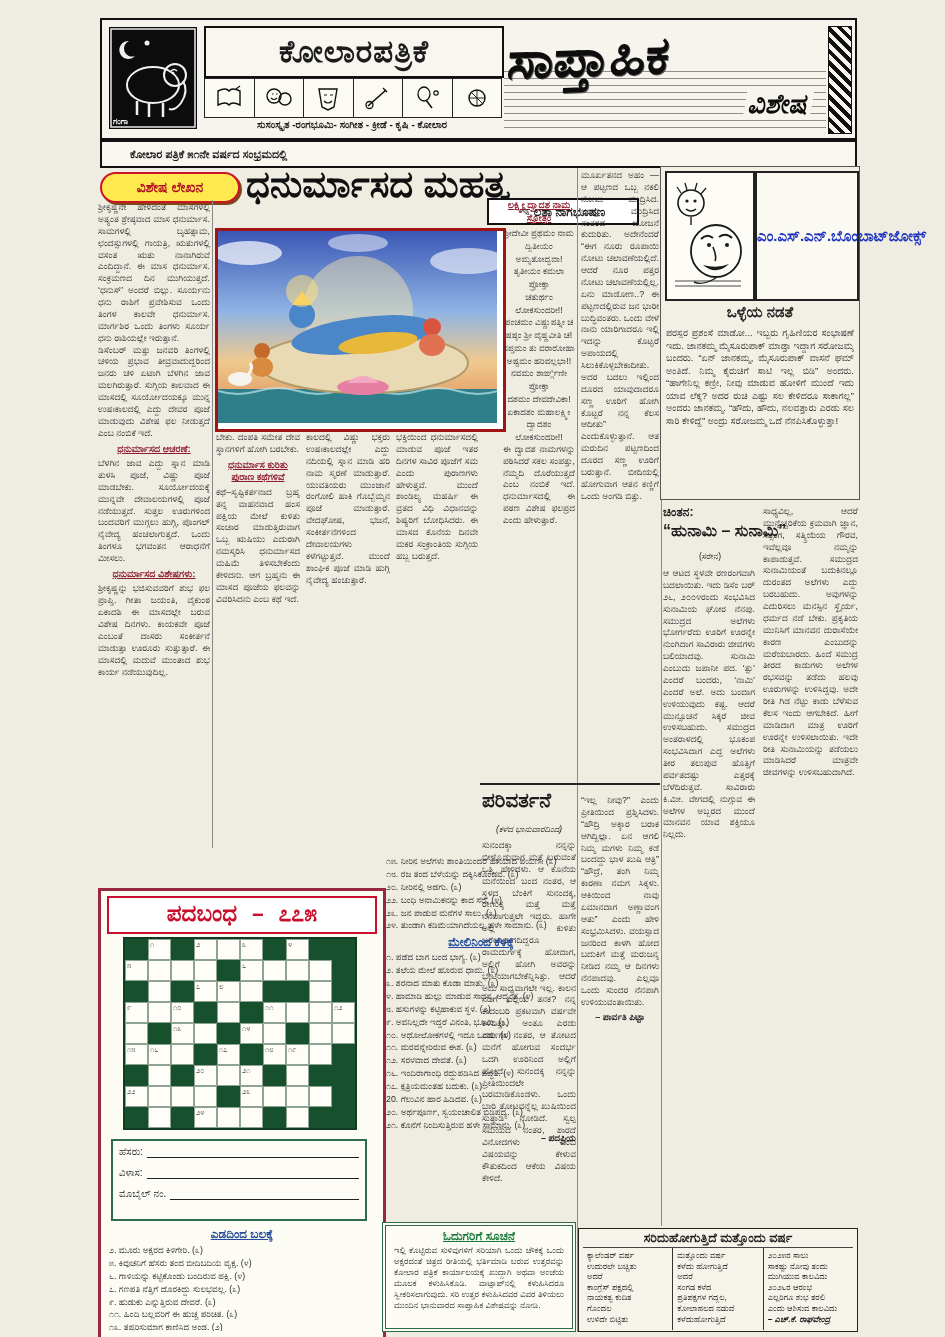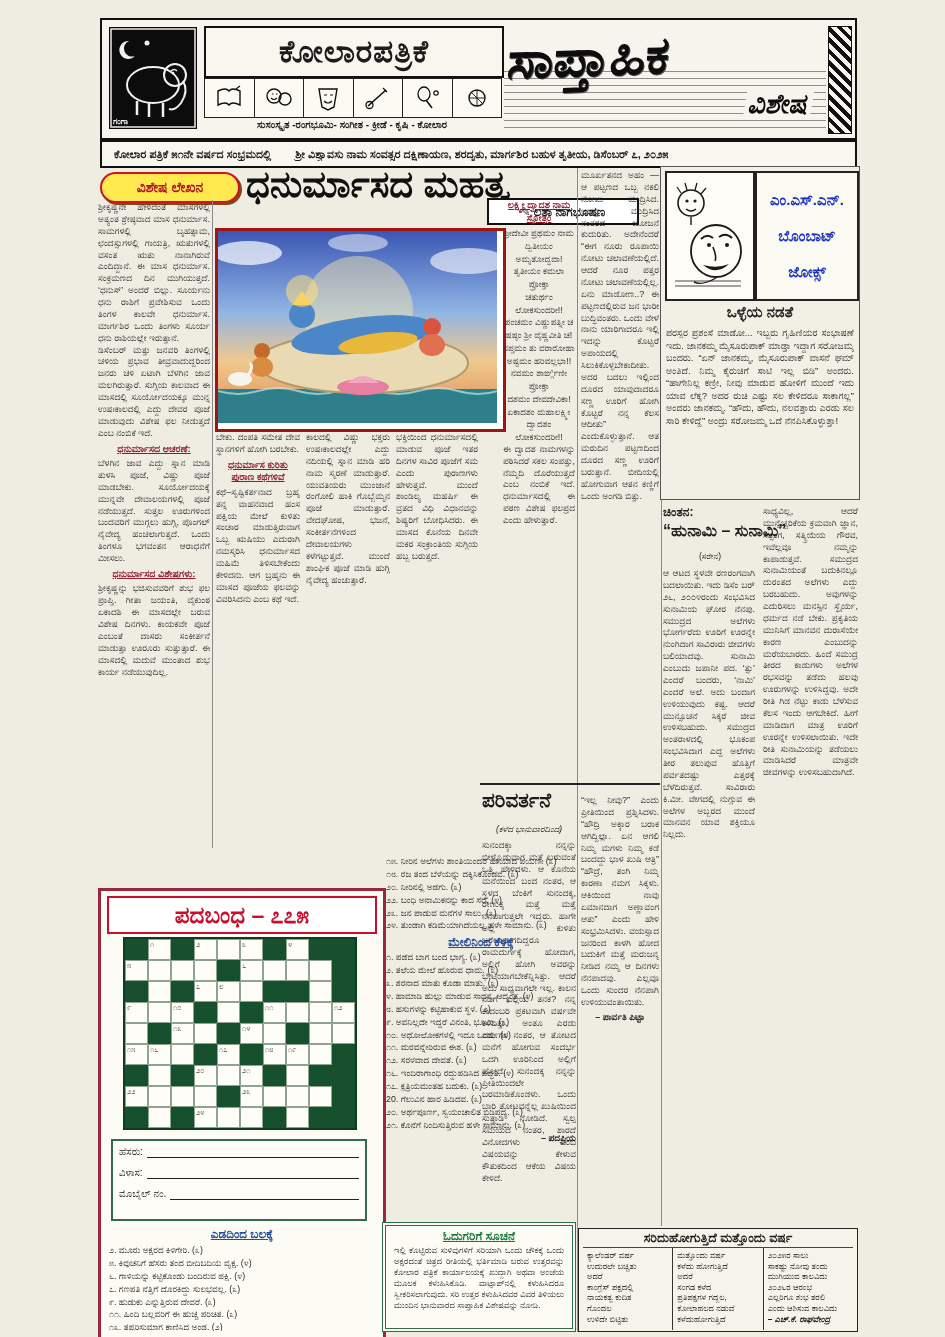--- a/index.html
+++ b/index.html
@@ -20,21 +20,21 @@
   .logo-lines{position:absolute;left:0;top:48px;width:100%;height:60px;
               background:repeating-linear-gradient(#3a3a3a 0 1px,transparent 1px 7px);opacity:.55;}
   .logo-l1{position:absolute;left:4px;top:2px;width:100%;font-size:52px;font-weight:900;
            transform:skewX(-6deg) rotate(-2deg);color:#0d0d0d;text-shadow:1px 1px 0 #555;}
   .logo-l2{position:absolute;right:14px;top:66px;font-size:27px;font-weight:900;
            transform:skewX(-10deg);color:#0d0d0d;background:#f6f4ec;padding:0 4px;}
   .mast-deco{left:726px;top:6px;width:22px;height:106px;
              background:repeating-linear-gradient(45deg,#111 0 4px,#f6f4ec 4px 8px);border:1px solid #111;}
   .dateline{left:100px;top:140px;width:753px;height:24px;border:2px solid #111;background:#f8f6ef;
             display:flex;align-items:center;font-size:11px;font-weight:bold;}
-  .dateline span{padding:0 12px;white-space:nowrap;overflow:hidden;}
+  .dateline span{padding:0 28px;white-space:nowrap;overflow:hidden;}
   
   .badge{left:100px;top:172px;width:136px;height:27px;border:2px solid #cf1326;border-radius:16px;
          background:#ffe94f;color:#b01020;font-weight:900;font-size:14px;display:flex;align-items:center;
          justify-content:center;box-shadow:2px 2px 0 #7b4a18;}
   .headline{left:246px;top:164px;width:332px;height:52px;font-size:37px;font-weight:900;color:#101010;
             white-space:nowrap;overflow:hidden;}
   .byline{left:487px;top:198px;width:148px;height:23px;border:2px solid #111;background:#fff;
           display:flex;align-items:center;justify-content:center;font-size:12px;font-weight:bold;gap:3px;}
   .photo{left:215px;top:228px;width:285px;height:198px;border:3px solid #a01414;background:#fff;
          box-shadow:inset 0 0 0 2px #fff;}
@@ -45,31 +45,31 @@
   .vrule{position:absolute;width:1px;background:#8a8a8a;}
   .hrule{position:absolute;height:2px;background:#222;}
   
   .story-title{left:482px;top:789px;width:180px;font-size:20px;font-weight:900;}
   .story-sub{font-size:8.5px;text-align:center;font-style:italic;}
   .story-author{text-align:center;font-weight:bold;font-size:9px;margin-top:3px;}
   
   .joke-wrap{left:660px;top:166px;width:198px;height:332px;border:1px solid #555;background:#f2efe5;}
   .cartoon{position:absolute;left:4px;top:4px;width:86px;height:126px;border:2px solid #222;background:#fdfcf6;}
   .joke-title{position:absolute;left:94px;top:4px;width:100px;height:126px;border:2px solid #222;background:#fbfaf2;
-              display:flex;flex-direction:column;align-items:center;justify-content:space-evenly;
+              display:flex;flex-direction:row;align-items:center;justify-content:space-evenly;
               color:#1f35c0;font-weight:900;font-size:15px;}
   .joke-head{position:absolute;left:0;top:136px;width:100%;text-align:center;font-weight:900;font-size:15px;color:#222;}
   .joke-body{position:absolute;left:5px;top:160px;width:188px;height:166px;}
   .chin-label{left:663px;top:505px;font-weight:900;font-size:12px;}
   .chin-title{left:663px;top:522px;width:196px;text-align:left;font-weight:900;font-size:16px;}
   .chin-sub{left:663px;top:551px;width:94px;text-align:center;font-size:8.5px;}
   
   .cw-box{left:98px;top:888px;width:282px;height:446px;border:3px solid #9a2742;background:#fcfbf4;}
   .cw-title{position:absolute;left:6px;top:5px;width:266px;height:34px;border:2px solid #c8102e;background:#fff;
-            display:flex;align-items:center;justify-content:center;color:#c8102e;font-weight:900;font-size:23px;}
+            display:flex;align-items:center;justify-content:center;color:#c8102e;font-weight:900;font-size:23px;font-family:Liberation Mono, monospace;}
   .cw-grid{position:absolute;left:22px;top:46px;display:grid;grid-template-columns:repeat(10,23px);
            grid-auto-rows:21px;border:2px solid #0f3d22;background:#fff;}
   .cw-cell{border:1px solid #8fa392;position:relative;background:#fefdf8;box-sizing:border-box;}
   .cw-cell.block{background:#17502d;border-color:#17502d;}
   .cw-num{position:absolute;top:0;left:1px;font-size:7.5px;color:#444;}
   .cw-form{position:absolute;left:10px;top:248px;width:256px;height:82px;border:2px solid #2e6b4f;background:#fdfcf6;
            font-size:10px;padding:5px 6px;box-sizing:border-box;}
   .frow{display:flex;align-items:flex-end;gap:4px;margin-bottom:9px;}
   .fline{flex:1;border-bottom:1.3px solid #222;height:11px;}
   .clue-head{position:absolute;width:100%;text-align:center;font-weight:bold;font-size:12px;
@@ -156,21 +156,20 @@
     <div class="abs logo">
       <div class="logo-lines"></div>
       <div class="logo-l1">ಸಾಪ್ತಾಹಿಕ</div>
       <div class="logo-l2">ವಿಶೇಷ</div>
     </div>
     <div class="abs mast-deco"></div>
   </div>
 
   <div class="abs dateline">
     <span>ಕೋಲಾರ ಪತ್ರಿಕೆ ೫೧ನೇ ವರ್ಷದ ಸಂಭ್ರಮದಲ್ಲಿ</span>
-    <span>ಶ್ರೀ ವಿಶ್ವಾವಸು ನಾಮ ಸಂವತ್ಸರ ದಕ್ಷಿಣಾಯಣ, ಶರದೃತು, ಮಾರ್ಗಶಿರ ಬಹುಳ ತೃತೀಯ, ಡಿಸೆಂಬರ್ ೭, ೨೦೨೫</span>
   </div>
 
   <div class="abs badge">ವಿಶೇಷ ಲೇಖನ</div>
   <div class="abs headline">ಧನುರ್ಮಾಸದ ಮಹತ್ವ</div>
   <div class="abs byline">
     <span>✎</span>
     <span>ಲತಾ ನಾಗಭೂಷಣ</span>
   </div>
 
   <div class="abs photo">

